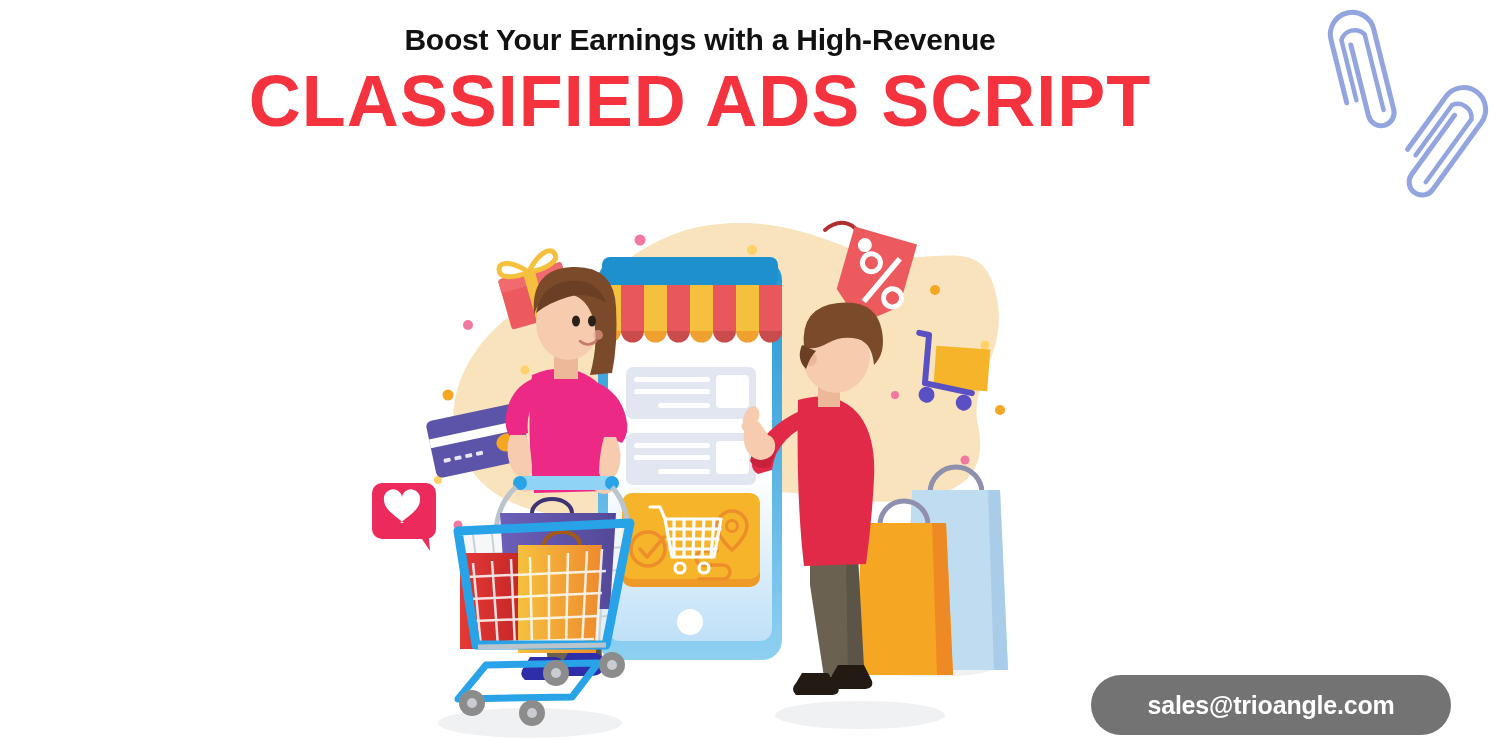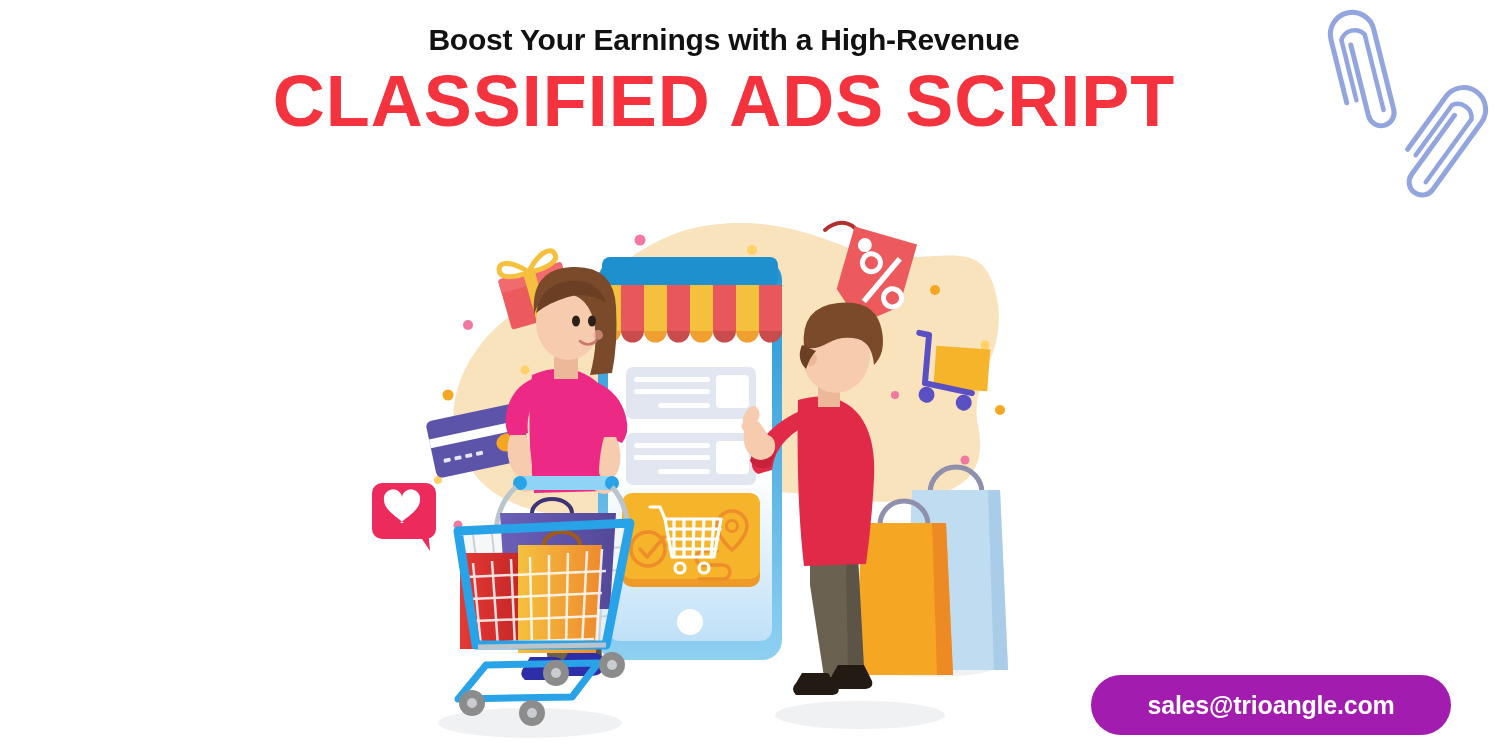--- a/index.html
+++ b/index.html
@@ -20,21 +20,20 @@
   }
 
   
   .headline-block {
     position: absolute;
     left: 0;
     top: 22px;
     width: 1400px;
     text-align: center;
     z-index: 40;
-    margin-left: 24px;
   }
   .subheadline {
     font-family: "Liberation Sans", sans-serif;
     font-size: 30px;
     font-weight: bold;
     color: #111111;
     letter-spacing: -0.2px;
     line-height: 1.2;
     margin: 0 0 6px 0;
   }
@@ -58,21 +57,21 @@
     z-index: 20;
   }
 
   
   .email-pill {
     position: absolute;
     left: 1091px;
     top: 675px;
     width: 360px;
     height: 60px;
-    background: #a21caf;
+    background: #737373;
     border-radius: 30px;
     display: flex;
     align-items: center;
     justify-content: center;
     z-index: 50;
   }
   .email-pill span {
     color: #ffffff;
     font-family: "Liberation Sans", sans-serif;
     font-size: 25px;

